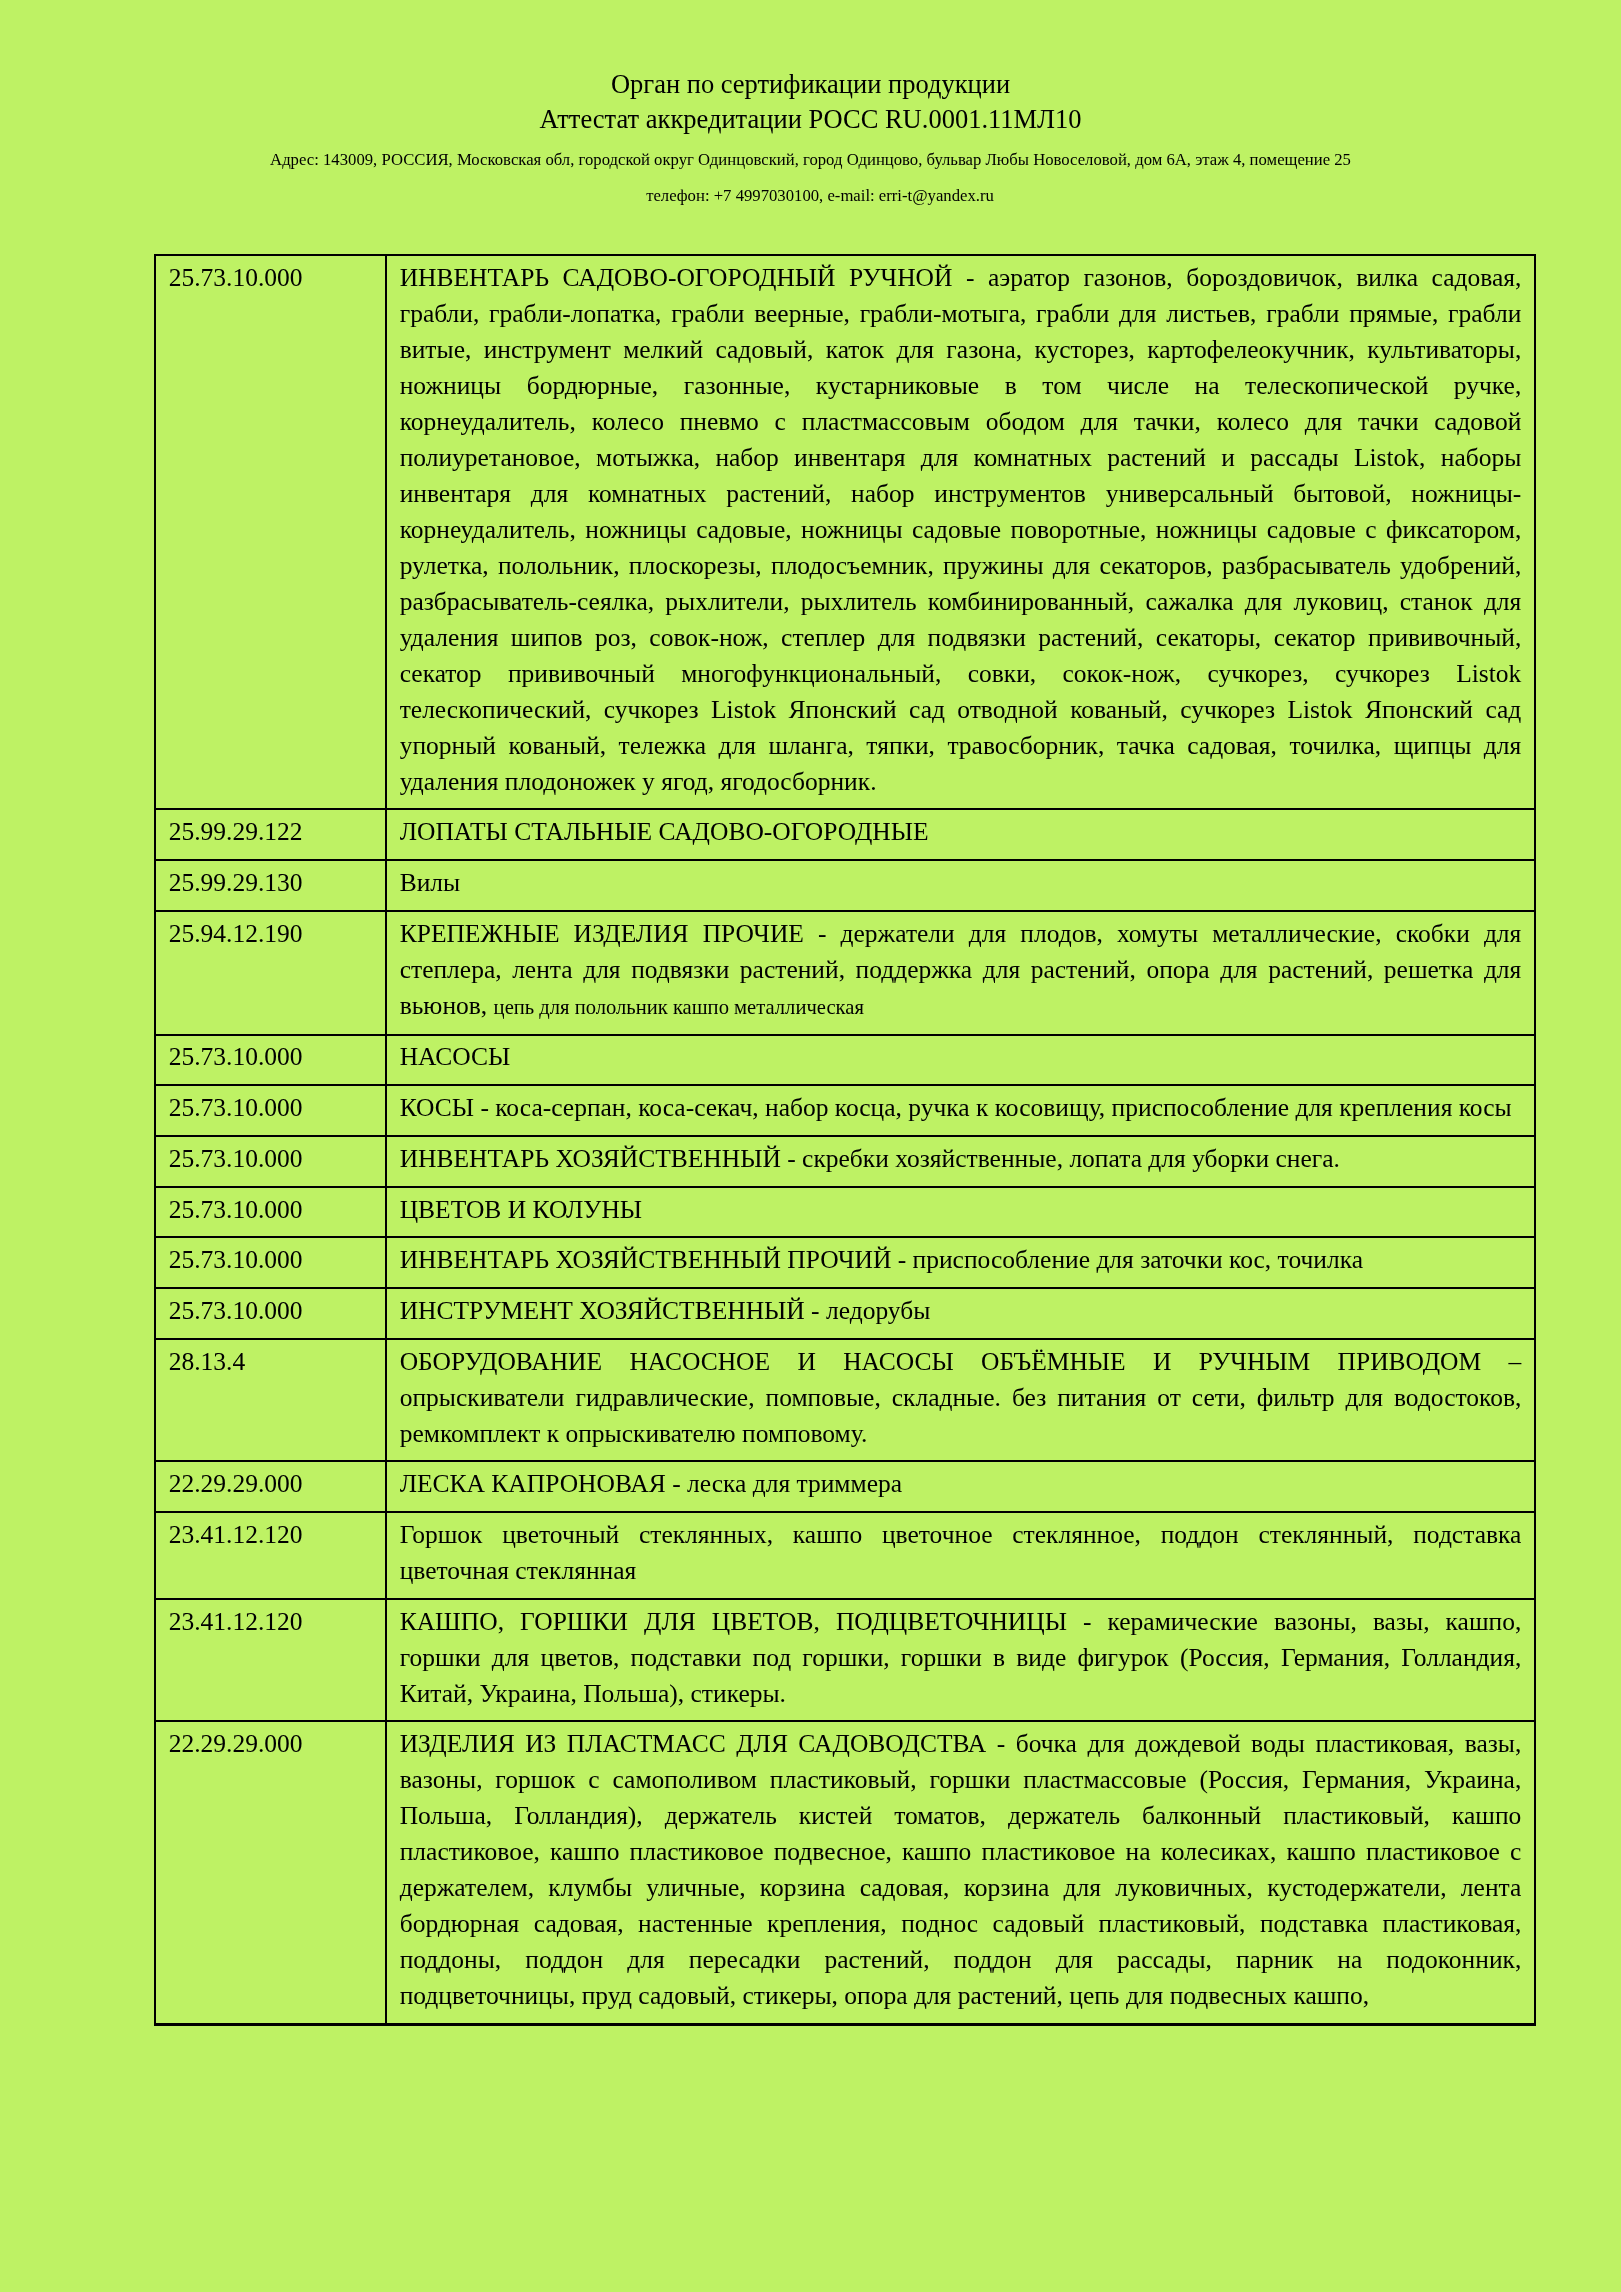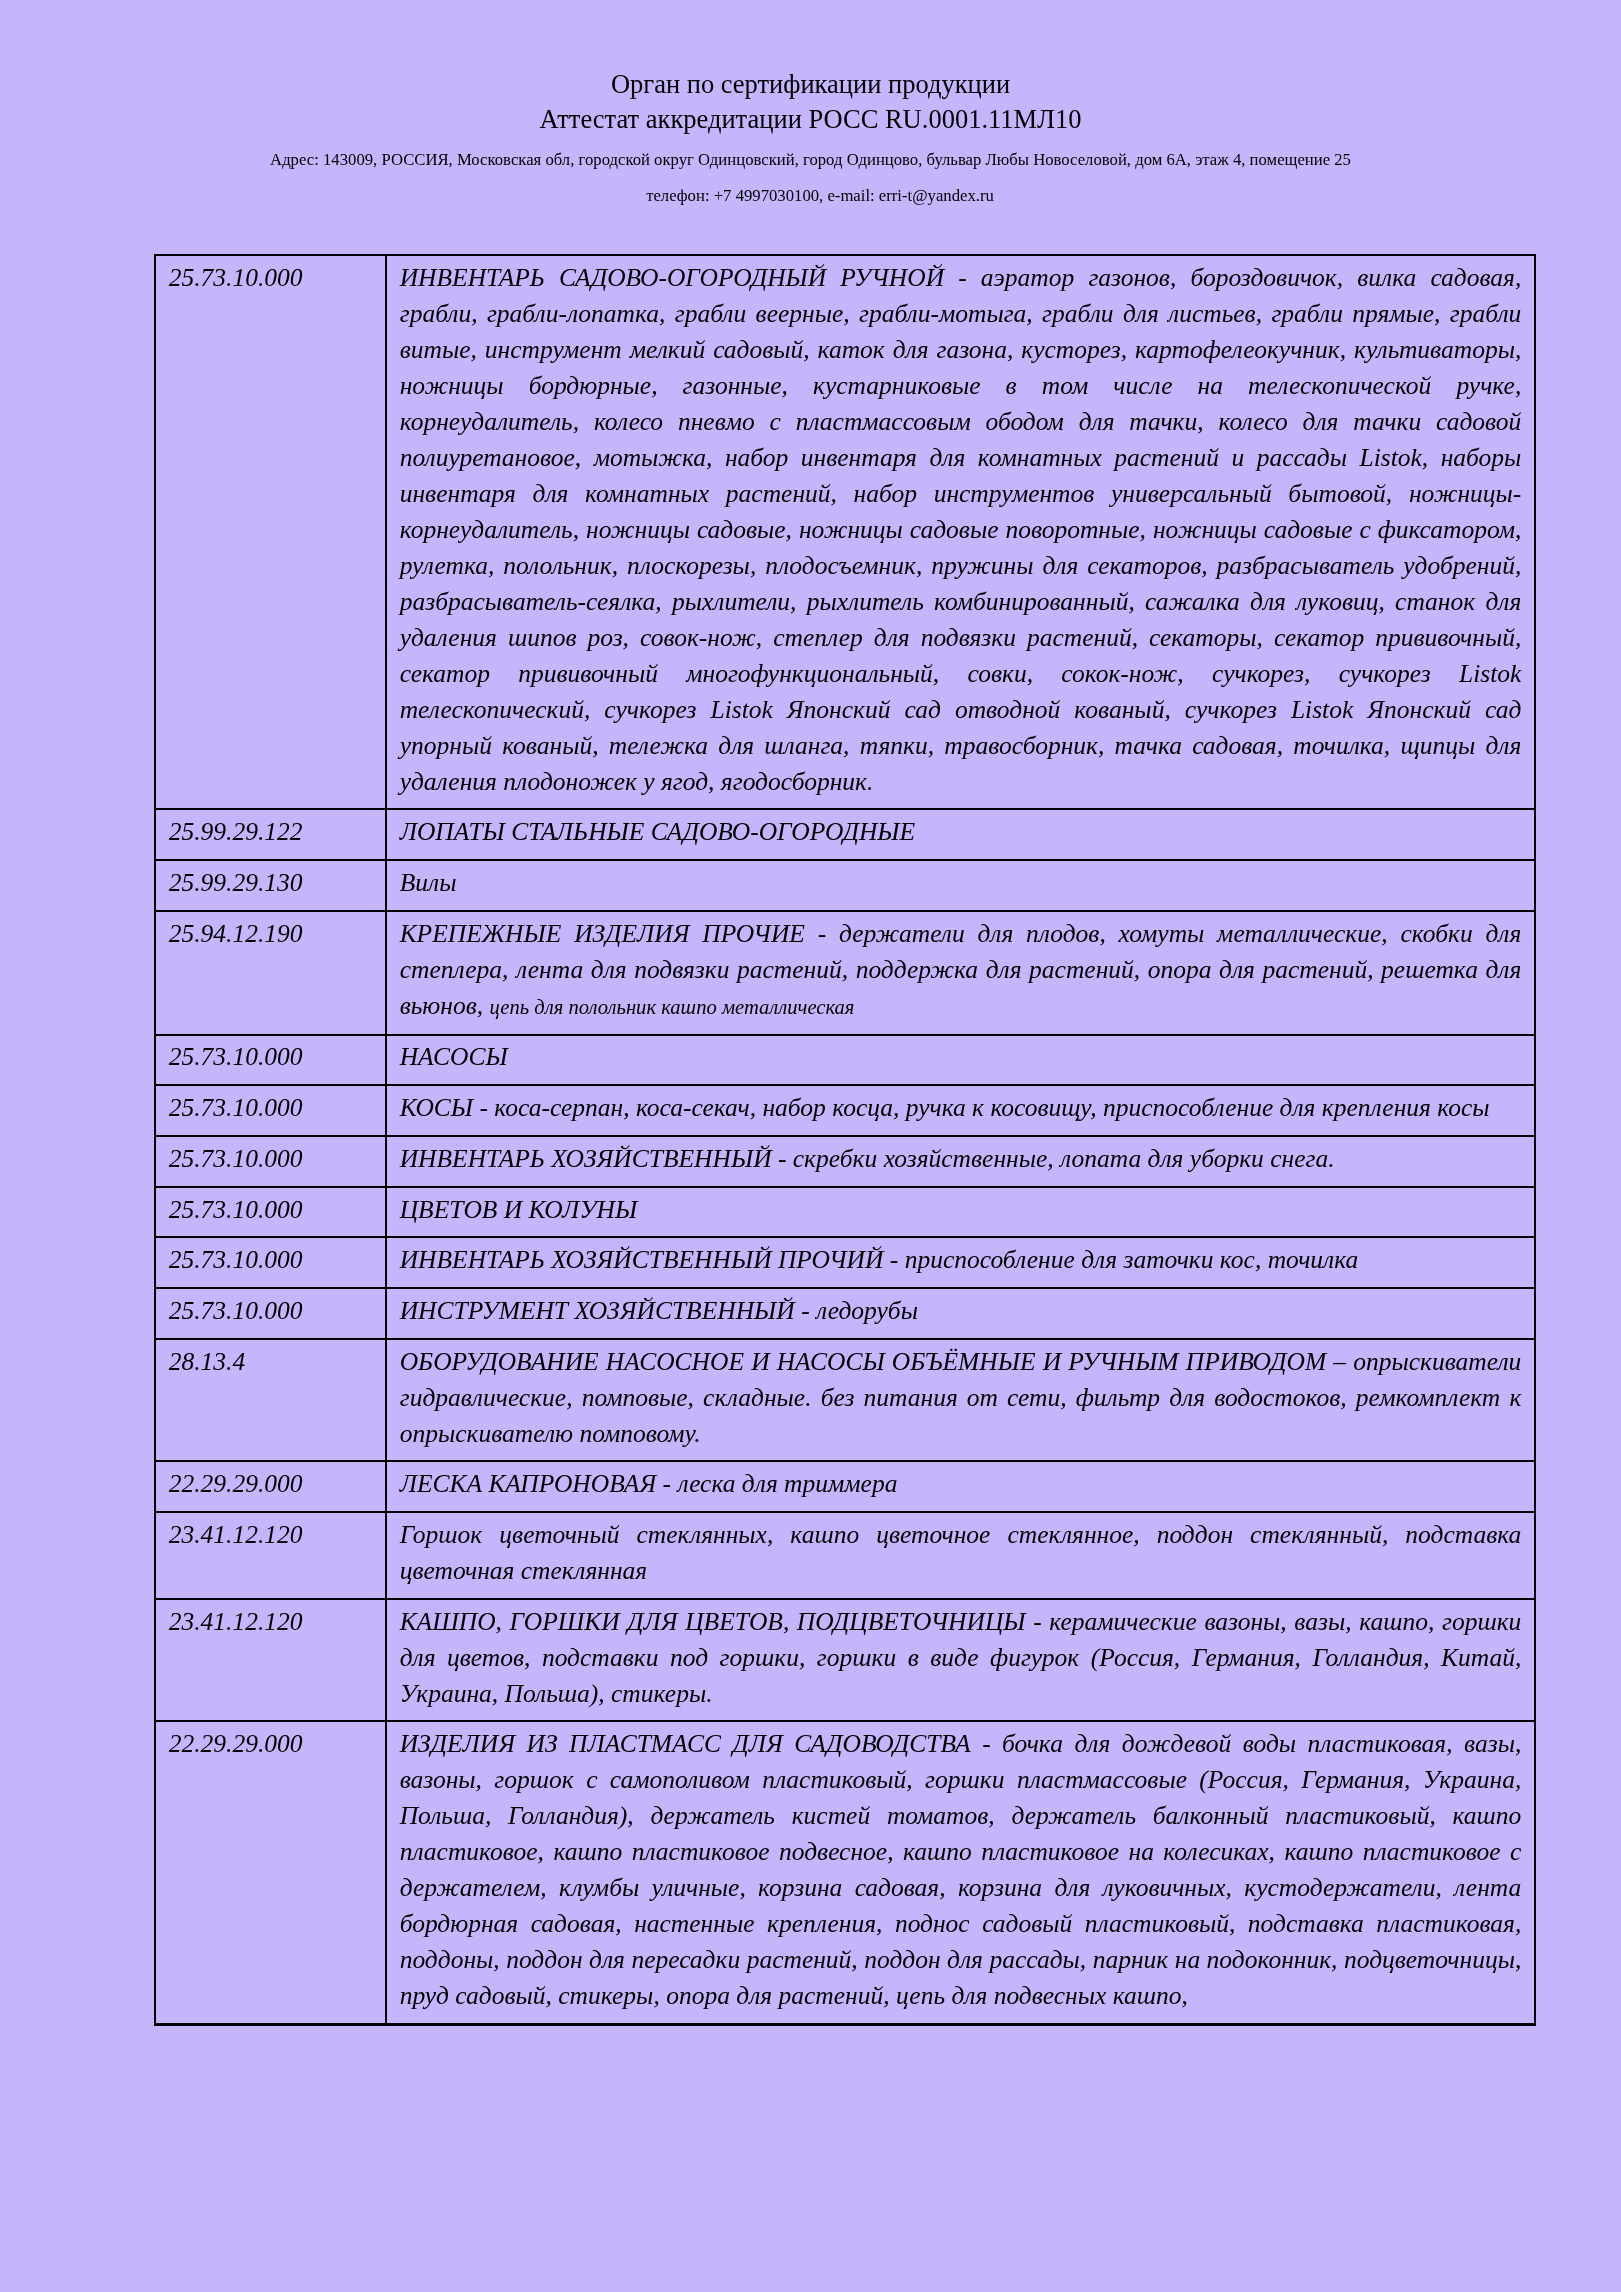--- a/index.html
+++ b/index.html
@@ -8,21 +8,21 @@
     background: #ffffff;
     color: #000000;
     font-family: "Liberation Serif", "DejaVu Serif", serif;
   }
   .page {
     position: relative;
     width: 1621px;
     height: 2293px;
     box-sizing: border-box;
     padding-top: 67px;
-    background: #c4b5fd;
+    background: #bef264;
     overflow: hidden;
   }
   .hdr { text-align: center; }
   .hdr-line {
     font-size: 26.5px;
     line-height: 35px;
     font-weight: normal;
     margin: 0;
   }
   .hdr-addr {
@@ -37,21 +37,20 @@
     margin-top: 12px;
     padding-left: 19px;
   }
   table.products {
     border-collapse: collapse;
     table-layout: fixed;
     width: 1380px;
     margin: 45px 0 0 154px;
     border-top: 2px solid #000;
     border-bottom: 3.9px solid #000;
-    font-style: italic;
   }
   table.products td {
     border-left: 2px solid #000;
     border-right: 2px solid #000;
     border-bottom: 2.9px solid #000;
     vertical-align: top;
     box-sizing: border-box;
   }
   td.code-cell {
     width: 231px;

